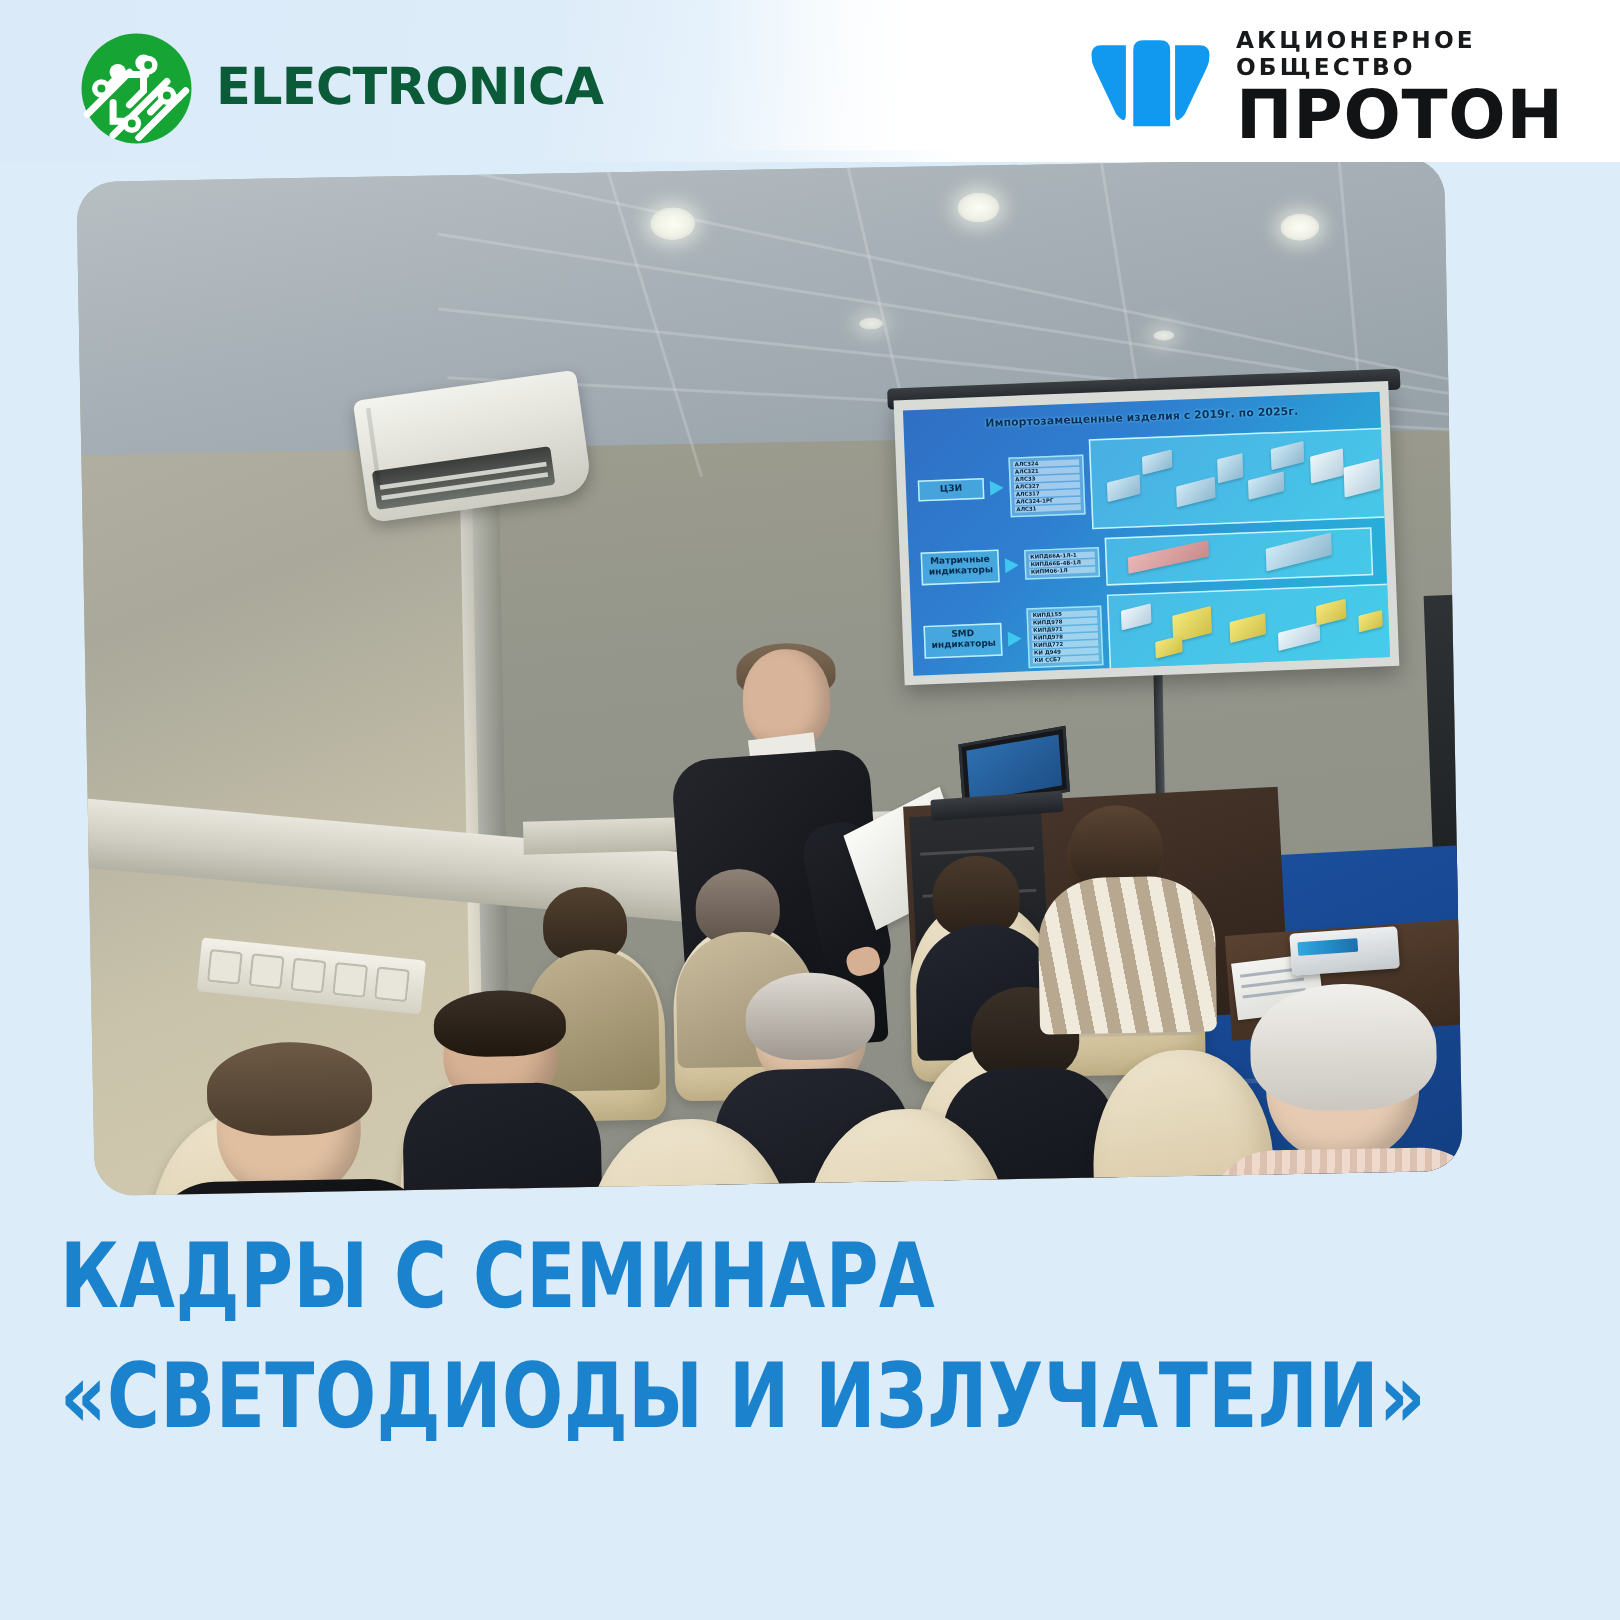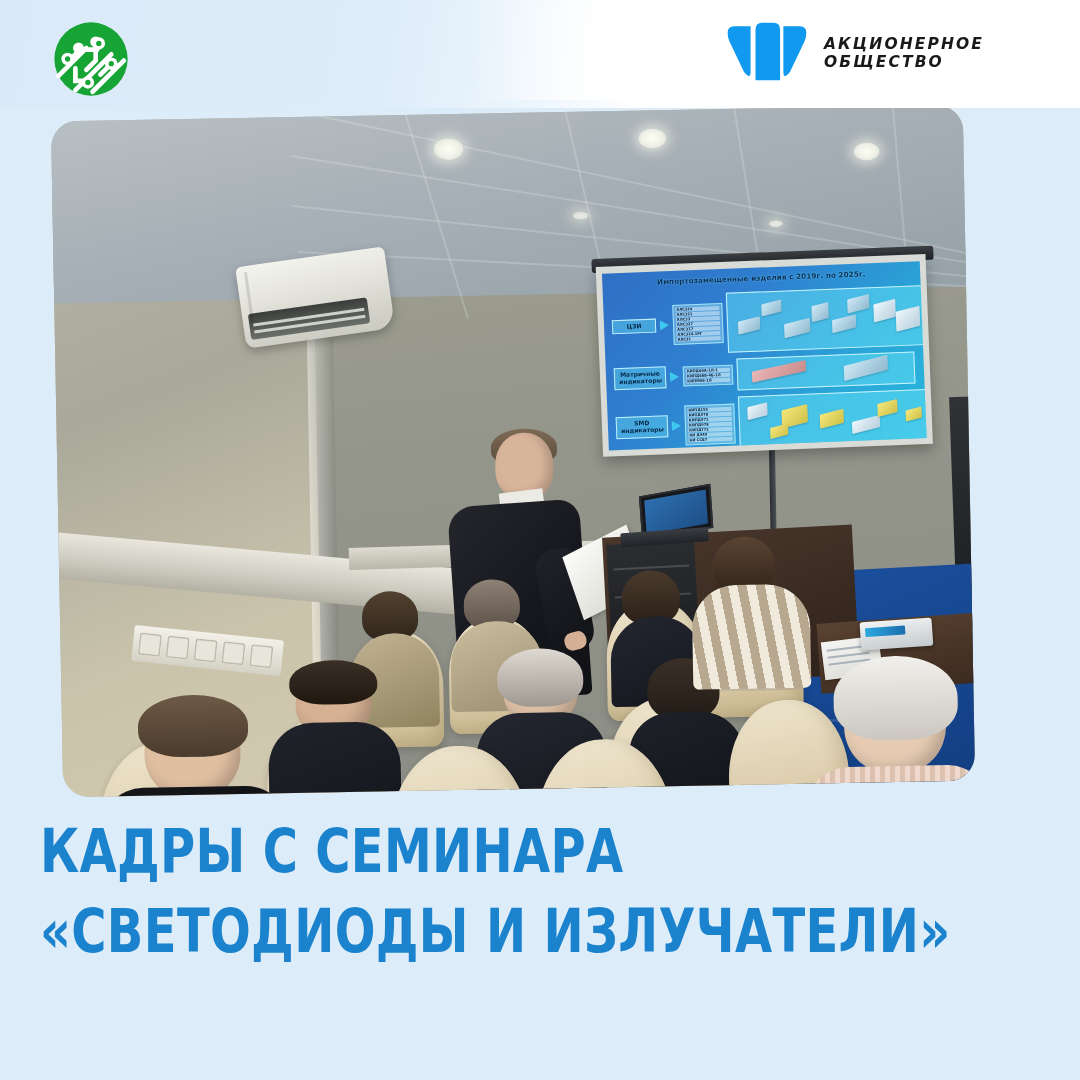--- a/index.html
+++ b/index.html
@@ -49,21 +49,21 @@
   
   .proton-lockup{
     position:absolute; left:726px; top:18px;
     display:flex; align-items:center; gap:16px;
   }
   .proton-mark{ width:92px; height:72px; display:block; }
   .proton-words{ display:flex; flex-direction:column; }
   .proton-sub{
     font-family:"DejaVu Sans", sans-serif;
     font-size:15.5px; font-weight:bold; color:#17191b;
-    letter-spacing:2.1px; margin-bottom:2px;font-style:italic;
+    letter-spacing:2.1px; margin-bottom:2px;
   }
   .proton-name{
     font-family:"DejaVu Sans", sans-serif;
     font-size:45px; font-weight:bold; color:#111315;
     letter-spacing:0.5px; line-height:0.92;
   }
 
   
   .photo-wrap{
     position:absolute;
@@ -366,31 +366,33 @@
           <circle cx="34" cy="36" r="7"></circle>
       </g>
       <g fill="#16a434">
         <circle cx="20" cy="50" r="3.4"></circle>
           <circle cx="60" cy="30" r="3.4"></circle>
         <circle cx="76" cy="56" r="3.4"></circle>
           <circle cx="46" cy="80" r="3.4"></circle>
       </g>
     </svg>
     <div class="expo-words">
+      <span class="expo-line2">ELECTRONICA</span>
     </div>
   </div>
 
   <div class="proton-lockup">
     <svg class="proton-mark" viewBox="0 0 100 80">
       <path d="M2 14 Q2 6 10 6 L30 6 L30 62 Q30 72 22 62 L4 24 Q2 20 2 14 Z" fill="#1099ef"></path>
       <path d="M36 10 Q36 2 44 2 L58 2 Q66 2 66 10 L66 72 L36 72 Z" fill="#1099ef"></path>
       <path d="M72 6 L90 6 Q98 6 98 14 Q98 20 96 24 L78 62 Q70 72 70 62 L70 6 Z" fill="#1099ef"></path>
     </svg>
     <div class="proton-words">
       <span class="proton-sub">АКЦИОНЕРНОЕ ОБЩЕСТВО</span>
+      <span class="proton-name">ПРОТОН</span>
     </div>
   </div>
 </div>
 
 <div class="photo-wrap">
   <div class="photo">
 
     <div class="wall-left"></div>
     <div class="wall-back"></div>
     <div class="wall-corner"></div>

